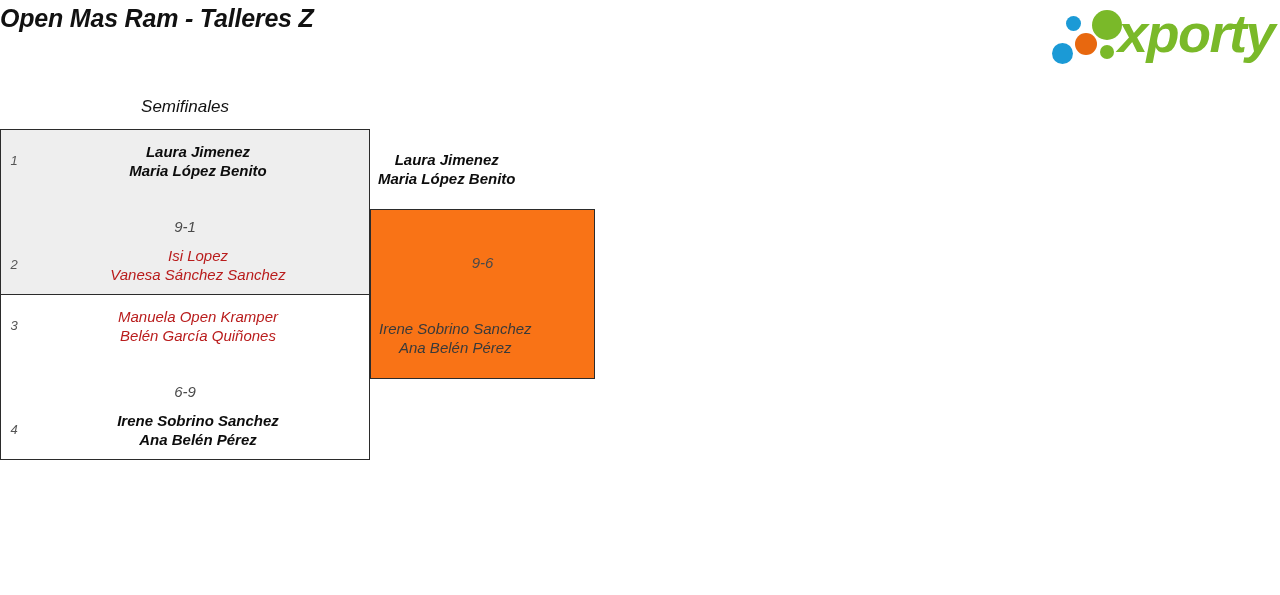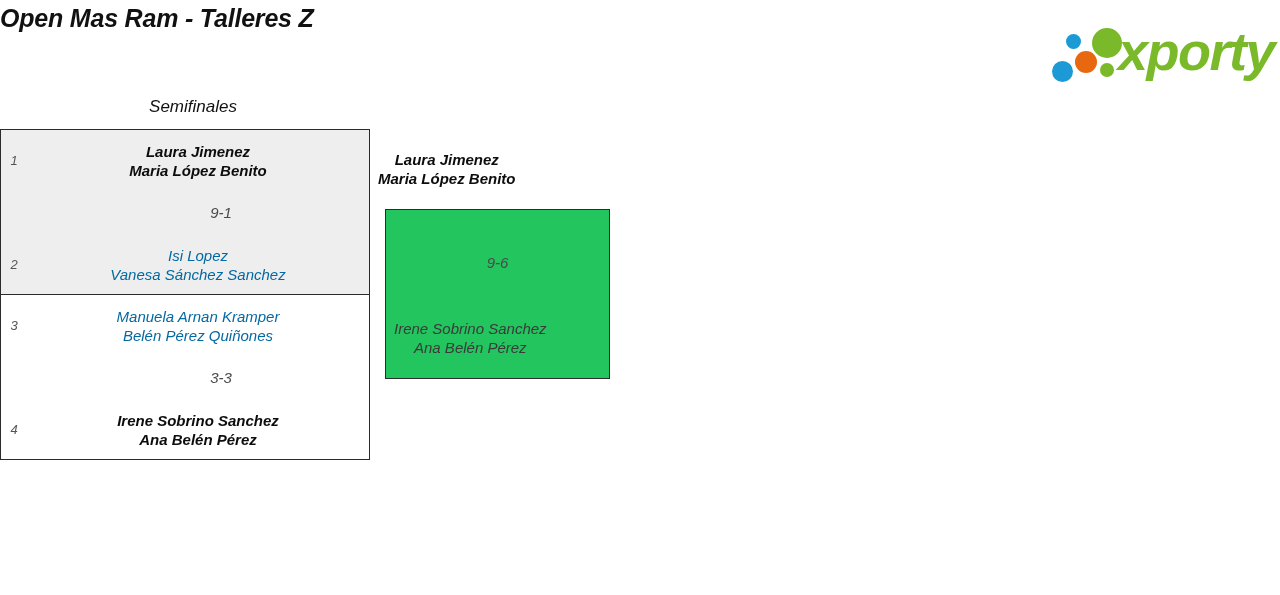--- a/index.html
+++ b/index.html
@@ -41,21 +41,21 @@
     color: #111111;
     line-height: 33px;
     letter-spacing: -0.2px;
     white-space: nowrap;
   }
 
   
   .logo {
     position: absolute;
     right: 8px;
-    top: 24px;
+    top: 6px;
     width: 222px;
     height: 58px;
   }
 
   .logo-dots {
     position: absolute;
     left: 0;
     top: 2px;
     width: 70px;
     height: 54px;
@@ -89,39 +89,39 @@
   }
 
   .round-header {
     position: absolute;
     font-size: 17px;
     font-weight: 400;
     color: #111111;
     text-align: center;
     top: 12px;
   }
-  .round-header.semis { left: 8px;   width: 370px; }
+  .round-header.semis { left: 0;   width: 370px; }
   .round-header.final { left: 370px; width: 225px; }
 
   
   .match {
     position: absolute;
     border: 1px solid #2b2b2b;
   }
 
   .match.semi { left: 0; width: 370px; height: 166px; }
   .match.semi-1 { top: 44px;  background: #eeeeee; }
   .match.semi-2 { top: 209px; background: #ffffff; }
 
   .match.final-match {
-    left: 385px;
+    left: 370px;
     top: 124px;
     width: 225px;
     height: 170px;
-    background: #22c55e;
+    background: #f97316;
   }
 
   
   .slot {
     position: absolute;
     left: 0;
     width: 100%;
     display: flex;
     align-items: center;
   }
@@ -142,32 +142,32 @@
     line-height: 19px;
   }
 
   .name {
     font-size: 15px;
     white-space: nowrap;
     text-align: center;
   }
 
   .winner .name { font-weight: 700; color: #0d0d0d; }
-  .loser  .name { font-weight: 400; color: #0369a1; }
+  .loser  .name { font-weight: 400; color: #b91c1c; }
 
   
   .score {
     position: absolute;
     left: 0;
     width: 100%;
     text-align: center;
     font-size: 15px;
     color: #4a4a4a;
   }
-  .match.semi .score { top: 74px; margin-left: 36px; }
+  .match.semi .score { top: 88px; }
   .match.final-match .score { top: 44px; }
 
   
   .final-winner {
     position: absolute;
     left: 378px;
     top: 65px;
     line-height: 19px;
   }
   .final-winner .name { font-weight: 700; color: #0d0d0d; font-size: 15px; }
@@ -229,26 +229,26 @@
         </span>
       </div>
 
     </div>
 
     <div class="match semi semi-2">
 
       <div class="slot top loser">
         <span class="seed">3</span>
         <span class="names">
-          <div class="name">Manuela Arnan Kramper</div>
-          <div class="name">Belén Pérez Quiñones</div>
-        </span>
-      </div>
-
-      <div class="score">3-3</div>
+          <div class="name">Manuela Open Kramper</div>
+          <div class="name">Belén García Quiñones</div>
+        </span>
+      </div>
+
+      <div class="score">6-9</div>
 
       <div class="slot bottom winner">
         <span class="seed">4</span>
         <span class="names">
           <div class="name">Irene Sobrino Sanchez</div>
           <div class="name">Ana Belén Pérez</div>
         </span>
       </div>
 
     </div>

